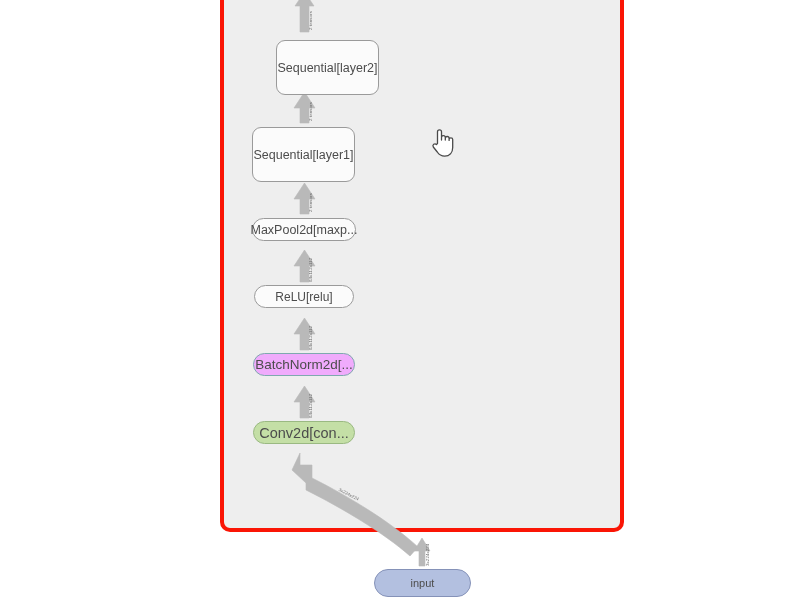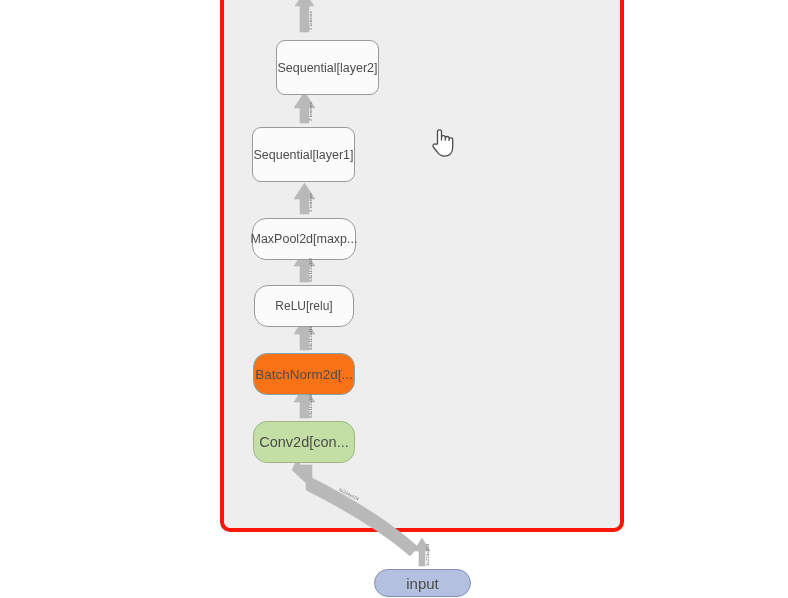--- a/index.html
+++ b/index.html
@@ -37,35 +37,35 @@
   }
   .node.box {               
     border-radius: 9px;
     background: #fbfbfb;
     font-size: 12.5px;
     width: 103px;
     height: 55px;
   }
   .node.pill {              
     border-radius: 14px;
-    height: 42px;
+    height: 23px;
     font-size: 12.5px;
   }
   .node.plain   { background: #fbfbfb; }
-  .node.teal    { background: #f97316; border-color: #7fa9af; }
+  .node.teal    { background: #f0abfc; border-color: #7fa9af; }
   .node.green   { background: #c4dfa6; border-color: #9ab982; }
   .node.blue    { background: #b3c0e0; border-color: #8592b8; }
 
   #node-layer2  { left: 252px; top: 40px; margin-left: 24px;  }
   #node-layer1  { left: 252px; top: 127px; }
   #node-maxpool { left: 252px; top: 218px; width: 104px; }
   #node-relu    { left: 254px; top: 285px; width: 100px; font-size: 12px; }
   #node-bn      { left: 253px; top: 353px; width: 102px; font-size: 13.5px; }
   #node-conv    { left: 253px; top: 421px; width: 102px; font-size: 14.5px; justify-content: center; }
-  #node-input   { left: 374px; top: 569px; width: 97px; height: 28px; font-size: 15px; }
+  #node-input   { left: 374px; top: 569px; width: 97px; height: 28px; font-size: 11px; }
 
   
   #edges { position: absolute; left: 0; top: 0; width: 788px; height: 598px; z-index: 5; }
 
   .edge-label {
     position: absolute;
     font-size: 4.4px;
     color: #6e6e6e;
     letter-spacing: .1px;
     white-space: nowrap;

